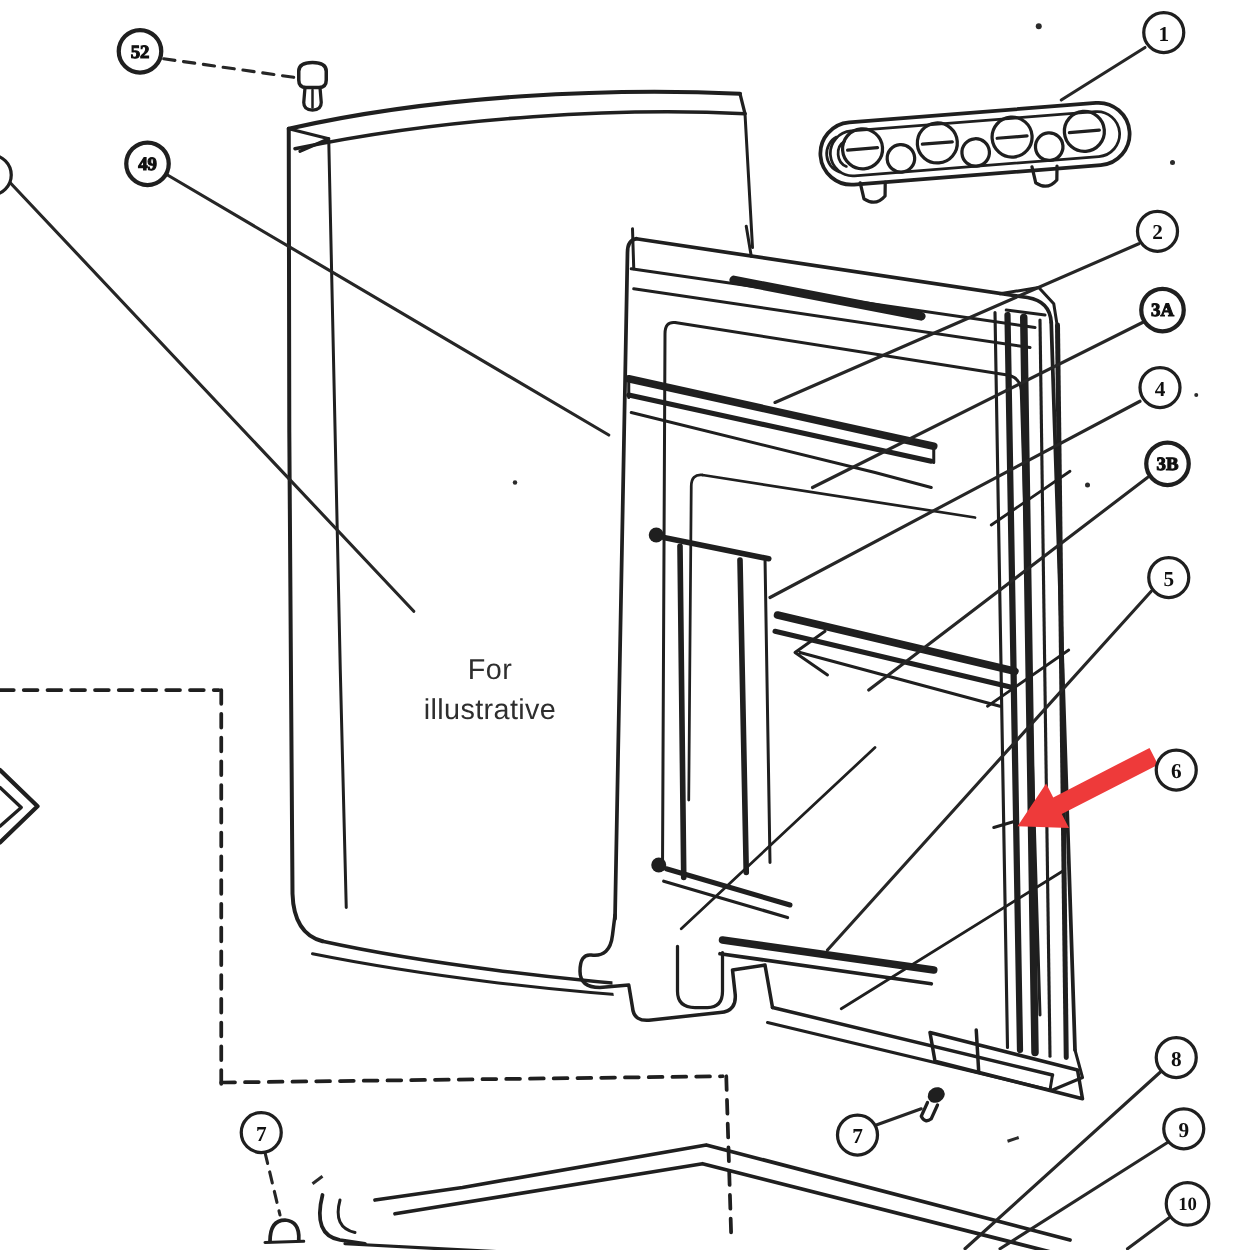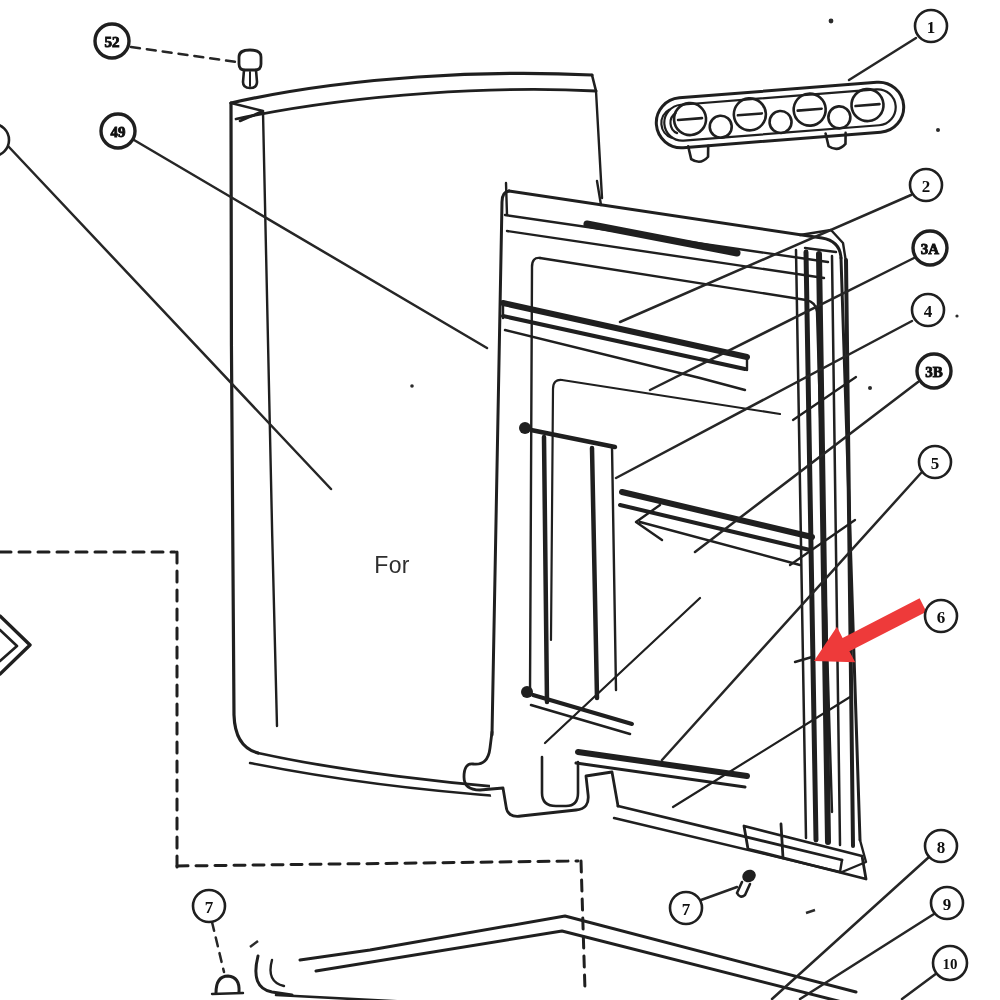--- a/index.html
+++ b/index.html
@@ -2,21 +2,21 @@
 <html><head>
 <meta charset="utf-8">
 <style>
   html,body{margin:0;padding:0;background:#ffffff;}
   .frame{position:relative;width:1000px;height:1000px;background:#ffffff;overflow:hidden;}
   .frame svg{position:absolute;left:0;top:0;}
   .watermark{
     position:absolute;left:280px;top:519px;width:224px;
     font-family:"Liberation Sans",sans-serif;
     font-size:23px;line-height:32px;color:#2e2e2e;
-    text-align:center;letter-spacing:0.3px;margin-top:30px;
+    text-align:center;letter-spacing:0.3px;
   }
   .watermark span{display:block;}
   .lineart{stroke:#1f1f1f;fill:none;stroke-linecap:round;stroke-linejoin:round;}
   text.callout-num{font-family:"Liberation Serif",serif;font-weight:700;fill:#101010;}
   text.callout-num.smudged{stroke:#101010;stroke-width:0.9;}
 </style>
 </head>
 <body>
 
 <div class="frame">
@@ -208,14 +208,15 @@
         <circle cx="947" cy="903" r="16" fill="#ffffff" stroke="#1f1f1f" stroke-width="2.6"></circle>
         <text x="947" y="904" text-anchor="middle" dominant-baseline="central" font-size="17" class="callout-num">9</text>
         <line x1="937" y1="973" x2="902" y2="999" stroke="#262626" stroke-width="2.5" stroke-linecap="round"></line>
         <circle cx="950" cy="963" r="17" fill="#ffffff" stroke="#1f1f1f" stroke-width="2.6"></circle>
         <text x="950" y="964" text-anchor="middle" dominant-baseline="central" font-size="15" class="callout-num">10</text>
       </g>
   </svg>
 
   <div class="watermark">
     <span>For</span>
+    <span>illustrative</span>
   </div>
 </div>
 
 </body></html>

